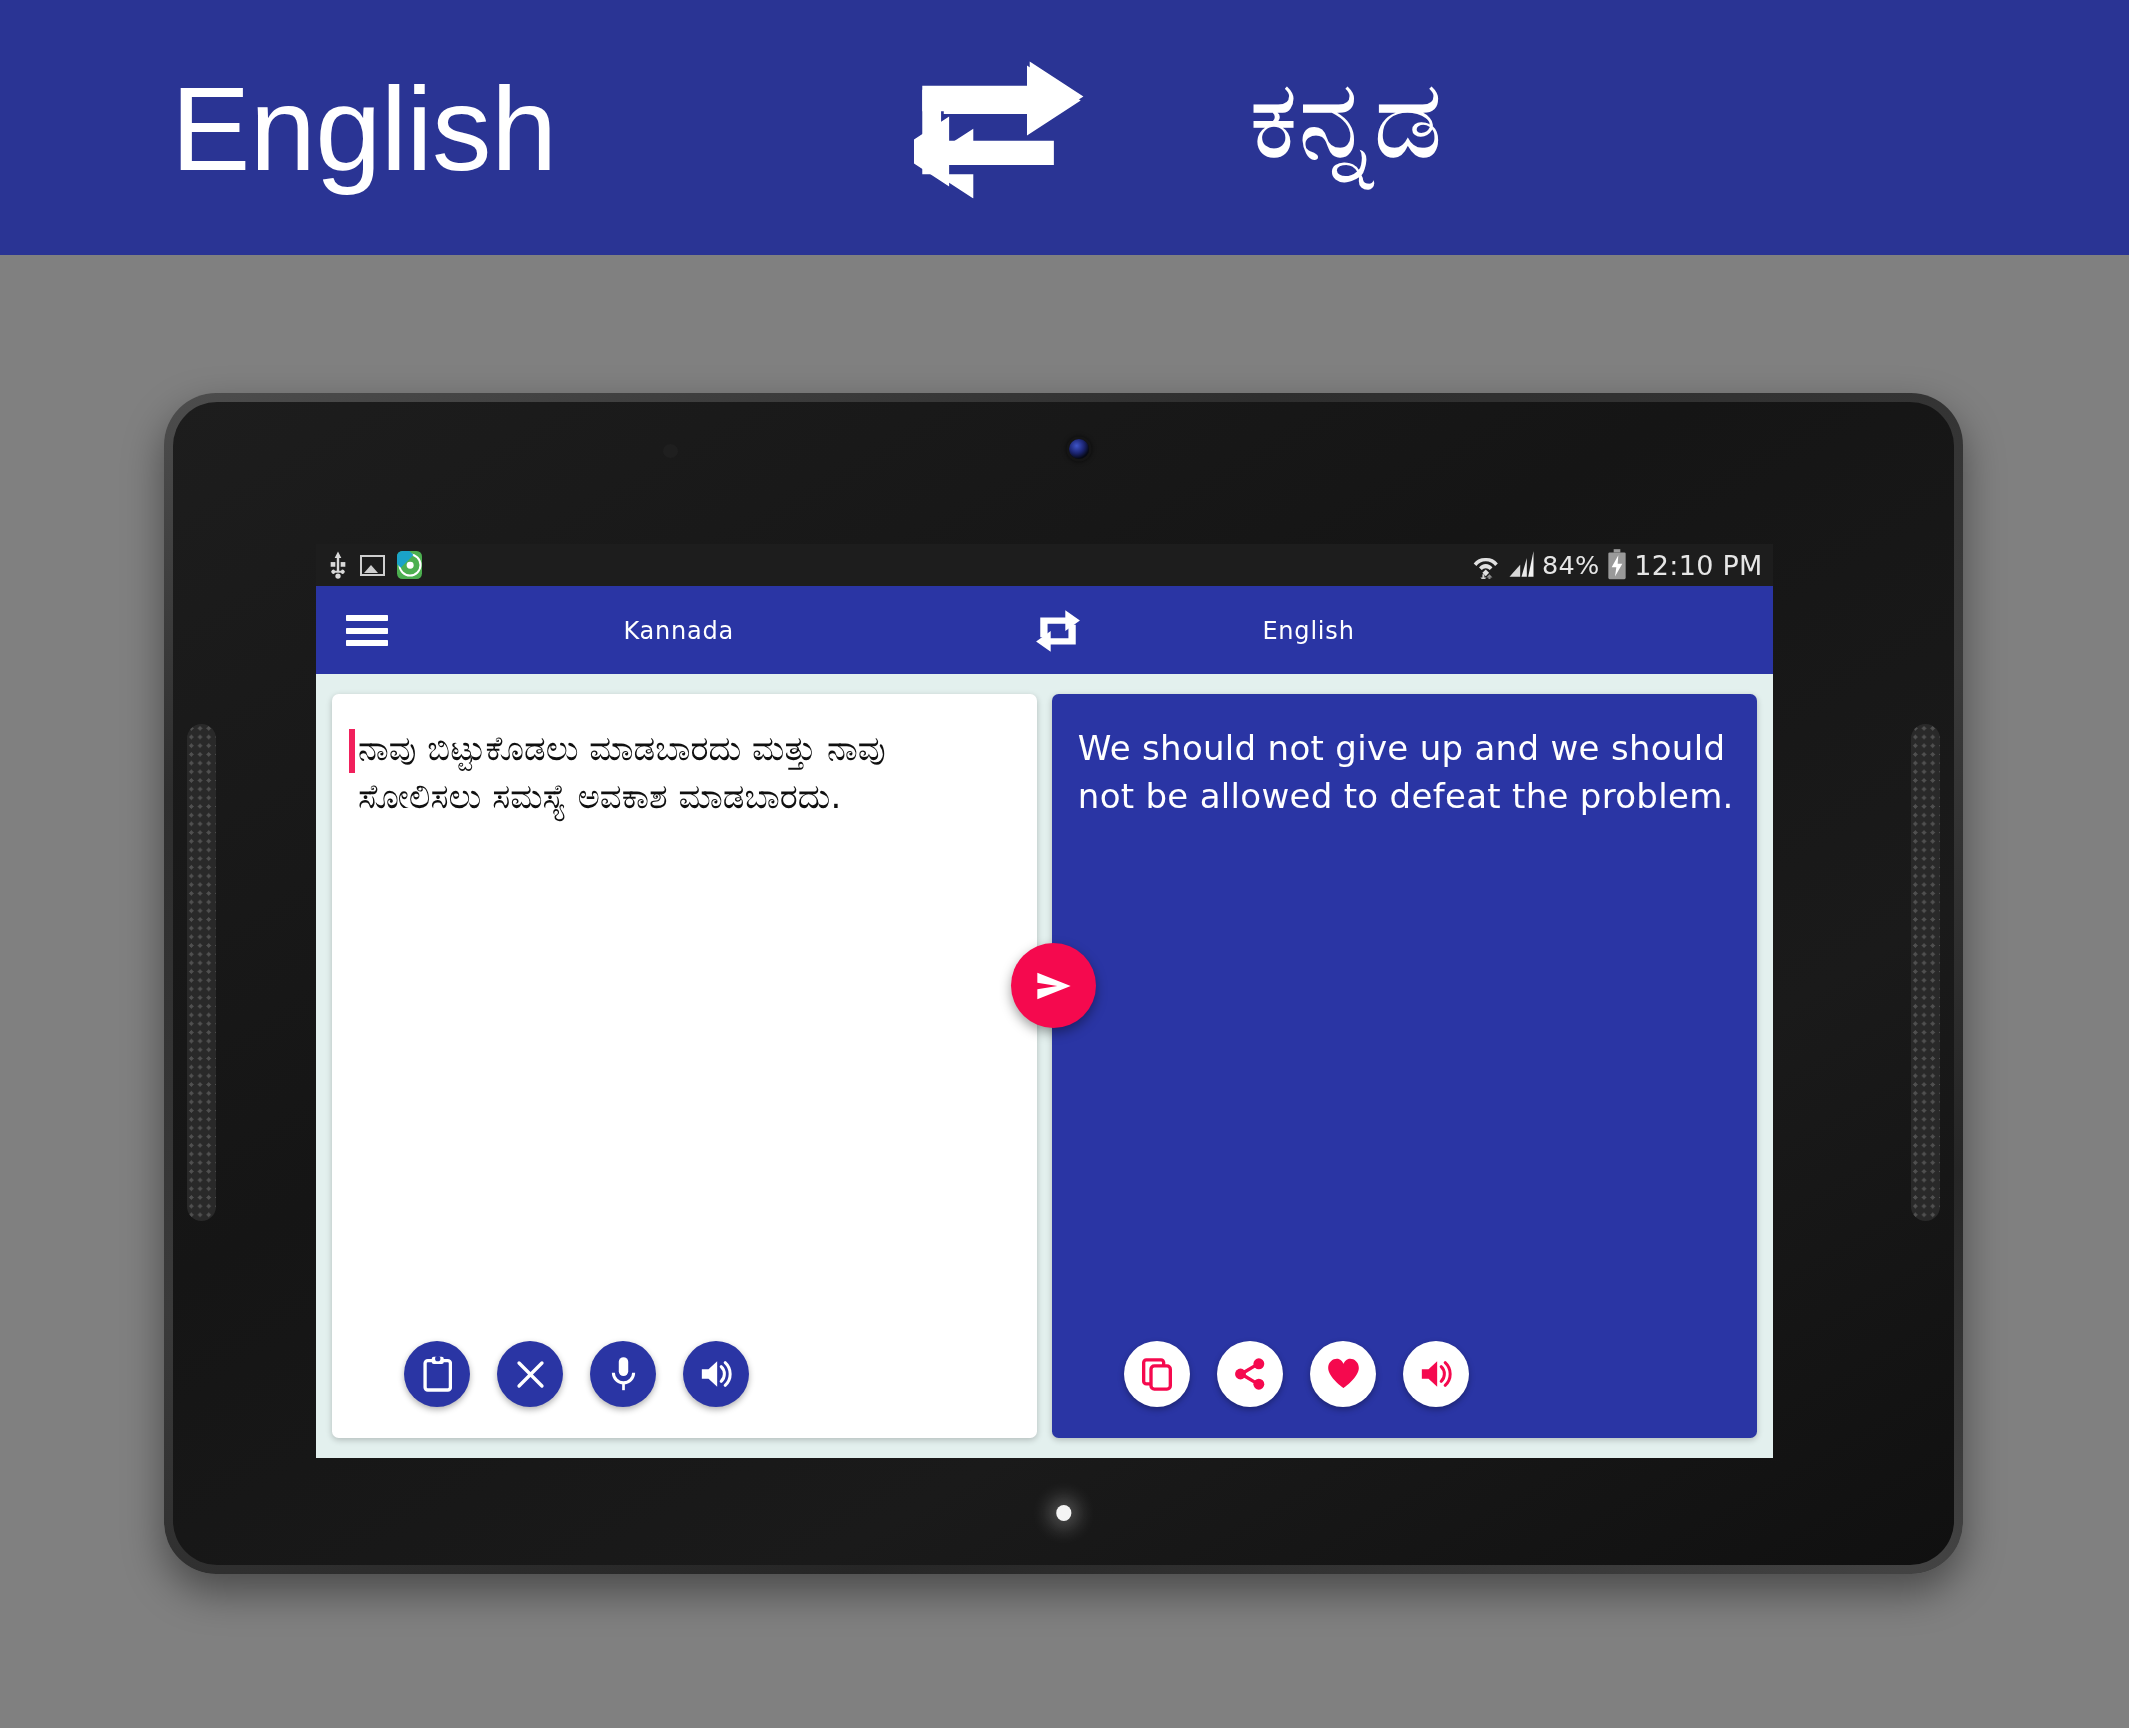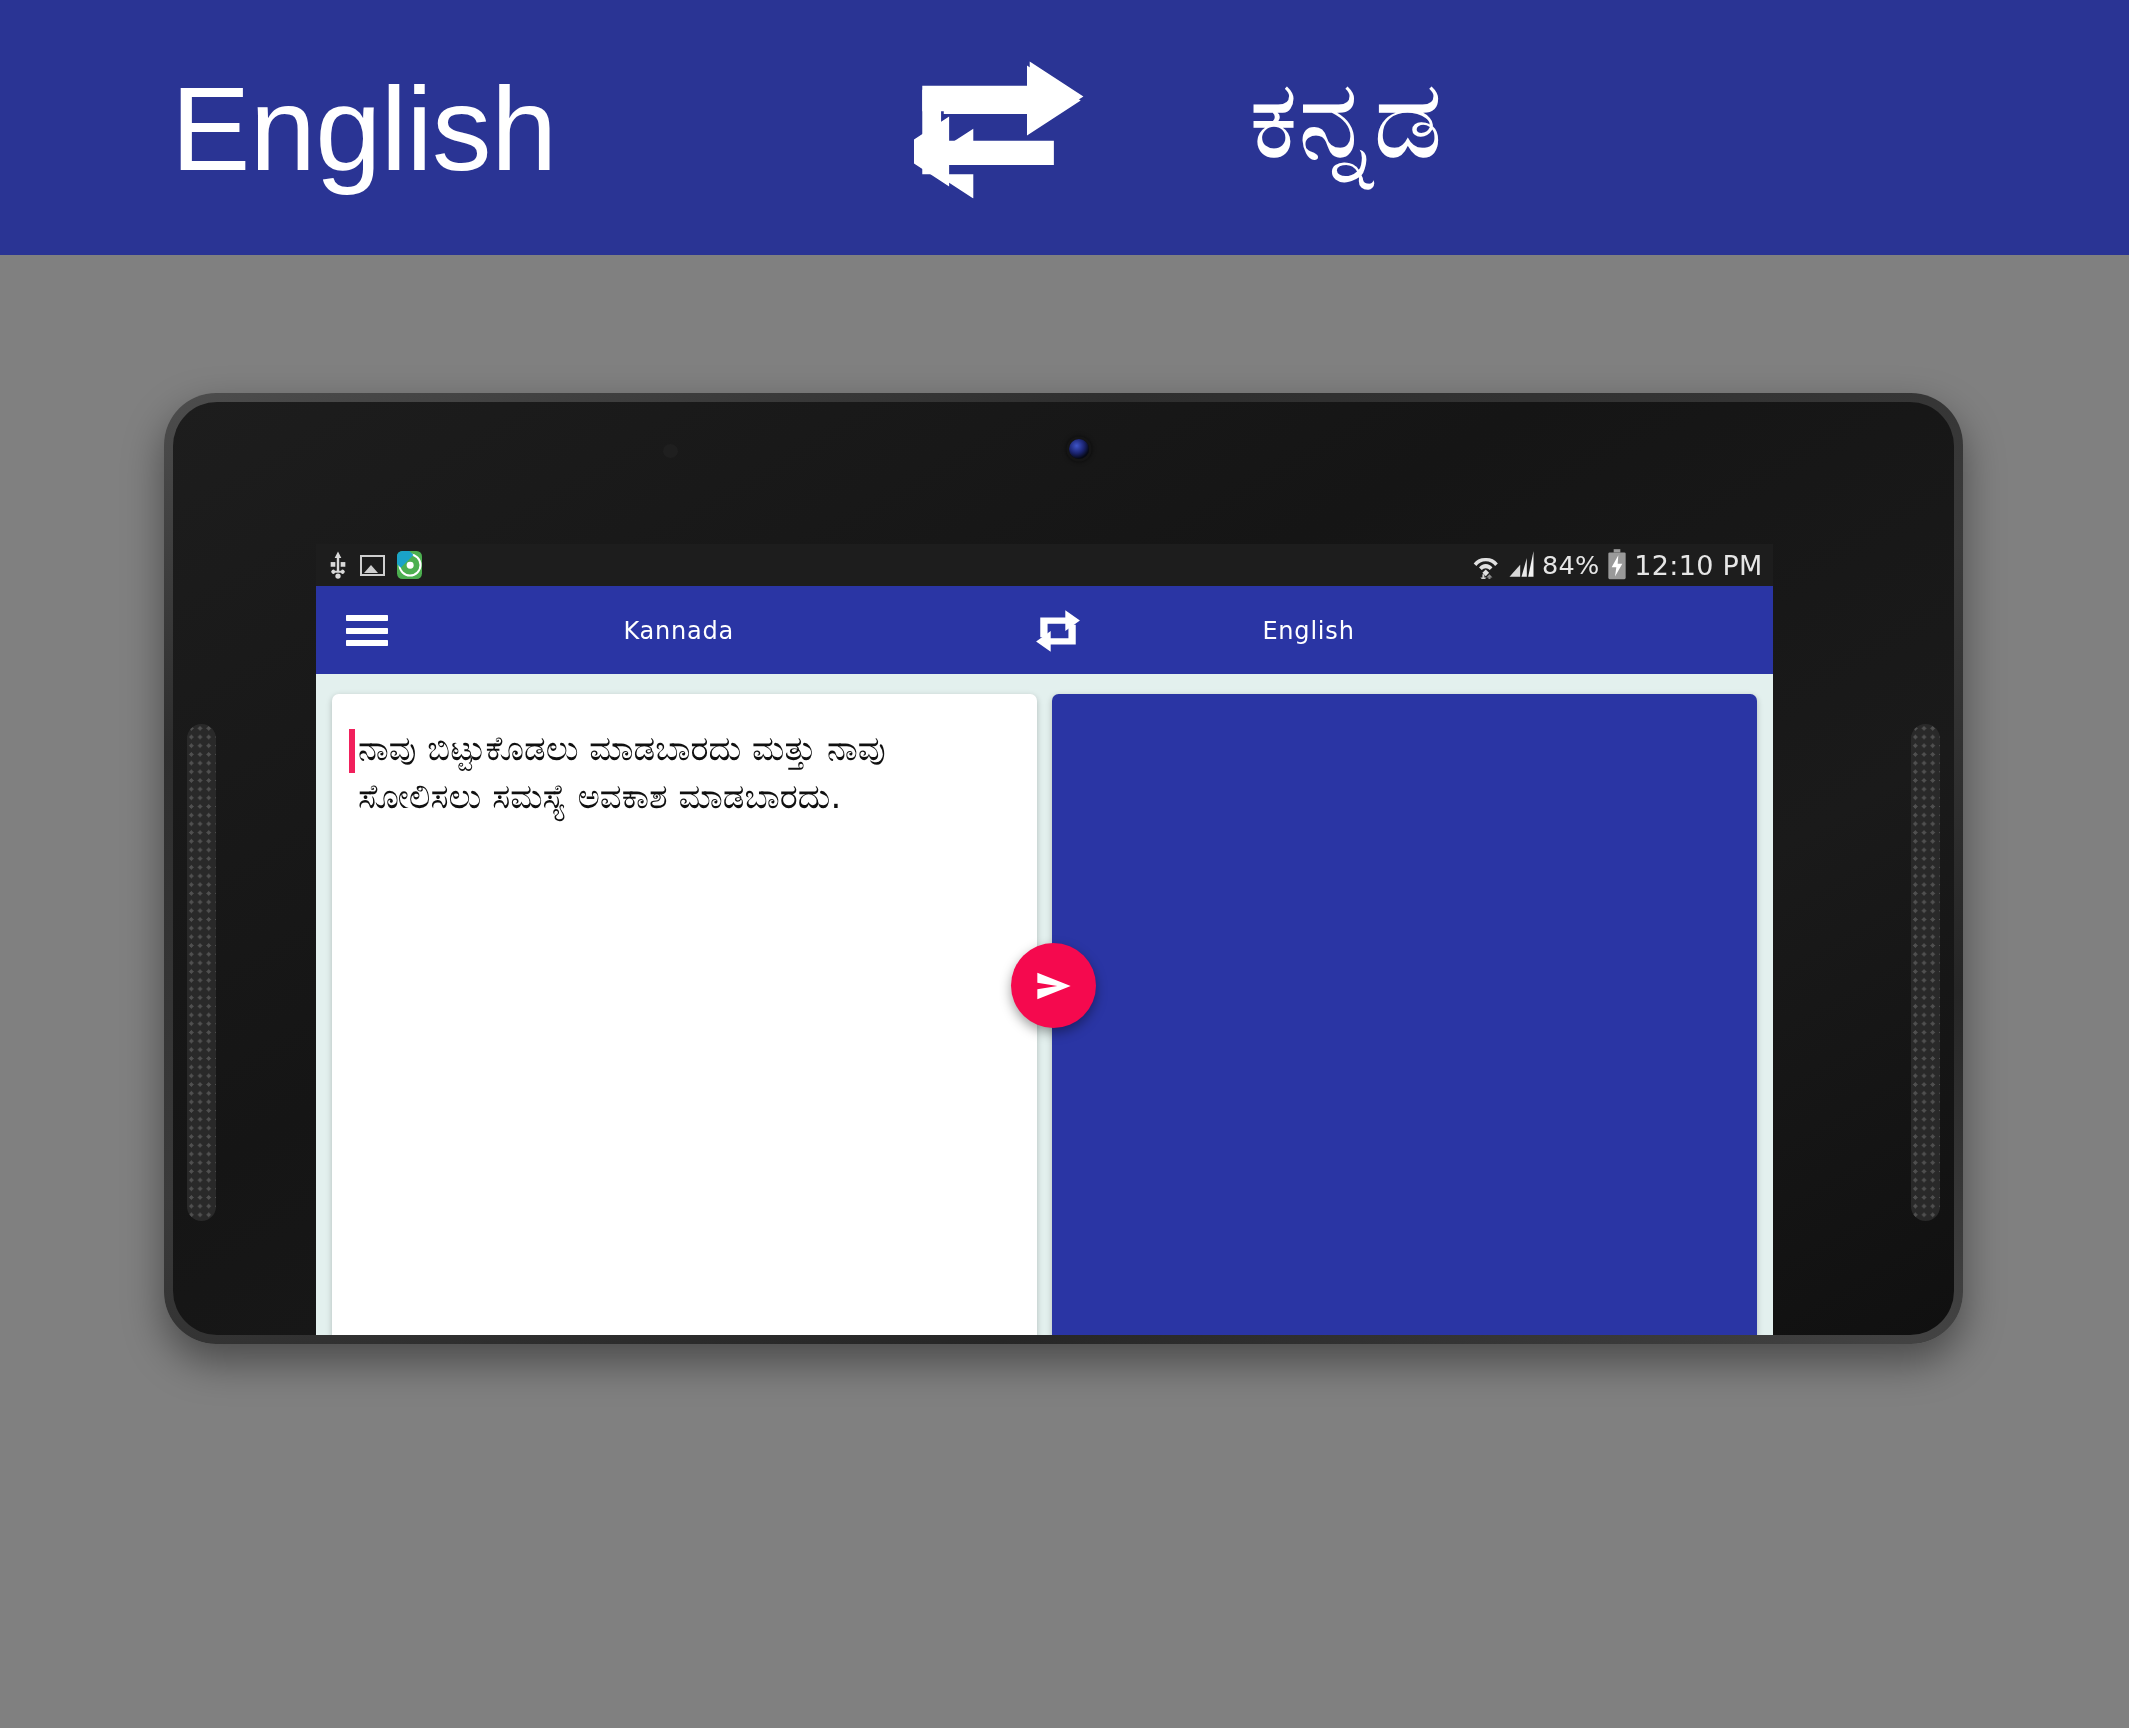--- a/index.html
+++ b/index.html
@@ -50,21 +50,21 @@
     transform: translateY(-50%);
     width: 175px; height: 141px;
   }
 
   
   #tablet-device {
     position: absolute;
     left: 164px;
     top: 393px;
     width: 1799px;
-    height: 951px;
+    height: 1181px;
     border-radius: 52px;
     background: linear-gradient(160deg, #4d4d4d 0%, #2e2e2e 22%, #3a3a3a 50%, #262626 78%, #444444 100%);
     box-shadow: 0 17.5px 40px rgba(0,0,0,0.42);
     padding: 8px;
   }
   #tablet-device .device-inner {
     position: absolute;
     left: 9.4px; top: 9.4px;
     right: 9.4px; bottom: 9.4px;
     border-radius: 44px;
@@ -440,20 +440,21 @@
 
         <div id="translate-fab">
           <svg width="44" height="40" viewBox="0 0 66 60">
             <path d="M8 10 L58 30 L8 50 L8 35 L38 30 L8 25 Z" fill="#ffffff"></path>
           </svg>
         </div>
 
         <div class="panel" id="target-panel">
           <div class="panel-card"></div>
 
+          <div class="panel-text" id="target-text">We should not give up and we should not be allowed to defeat the problem.</div>
 
           <div class="action-row" id="target-actions">
             <div class="action-btn hollow">
               <svg width="32" height="35" viewBox="0 0 48 52">
                 <rect x="4" y="4" width="30" height="36" rx="4" fill="none" stroke="#f5094e" stroke-width="5"></rect>
                 <rect x="15" y="13" width="29" height="35" rx="5" fill="#ffffff" stroke="#f5094e" stroke-width="5"></rect>
               </svg>
             </div>
             <div class="action-btn hollow">
               <svg width="34" height="34" viewBox="0 0 50 50">

